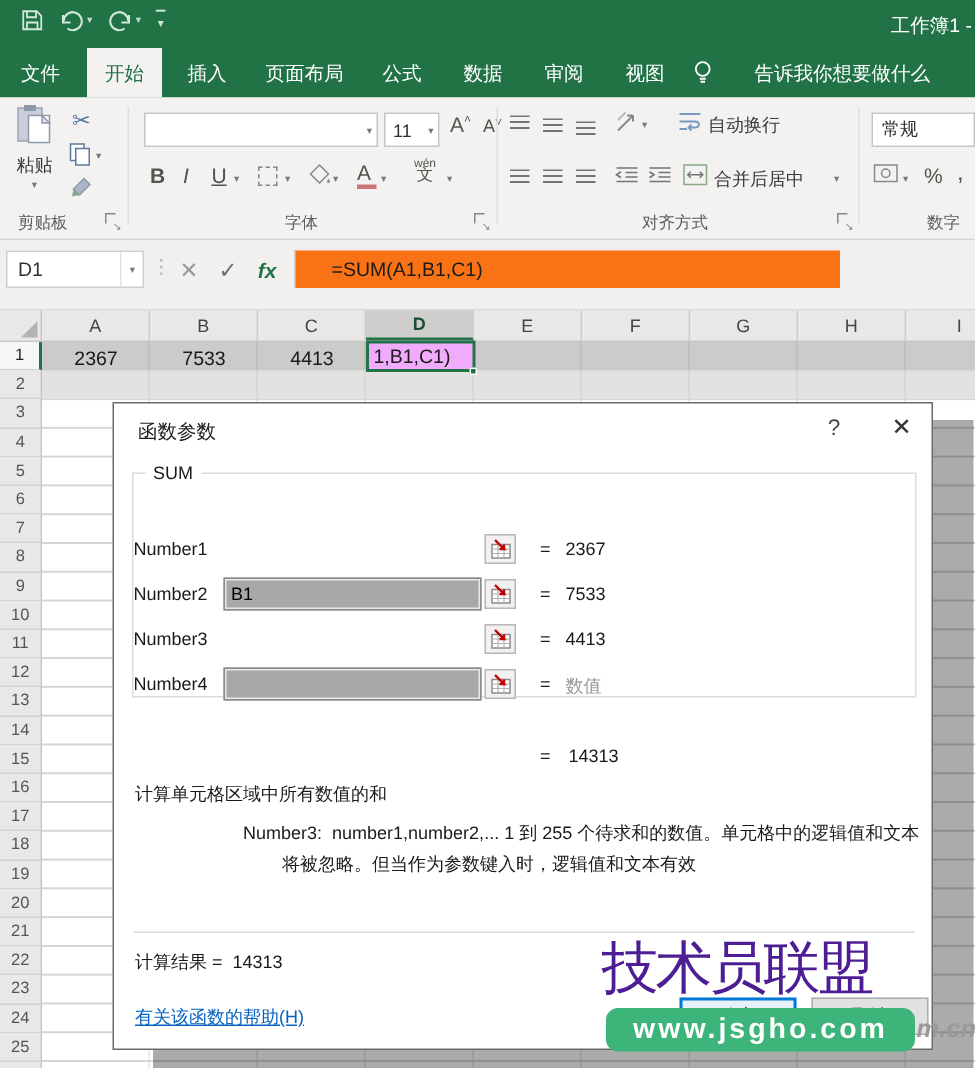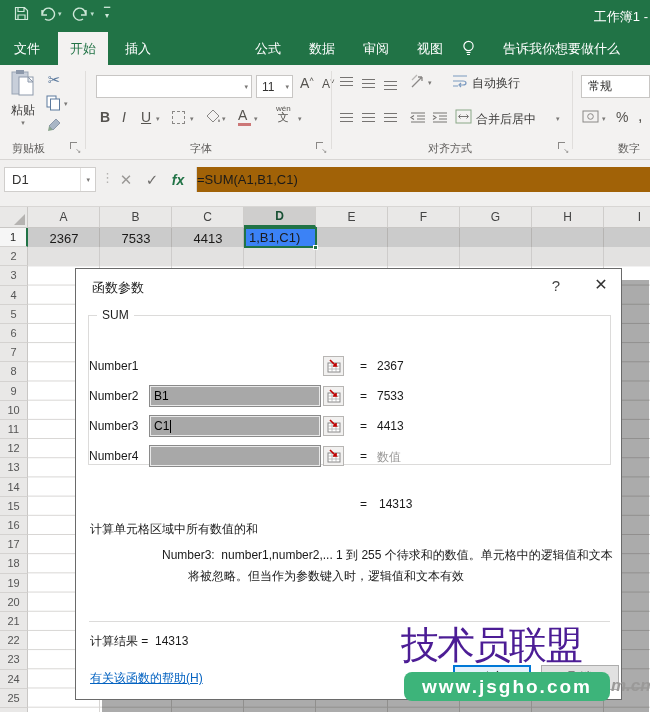--- a/index.html
+++ b/index.html
@@ -38,39 +38,39 @@
   .bar3 { width:13px; height:9px; background:repeating-linear-gradient(to bottom,#767472 0 1px,transparent 1px 4px); }
   .big-btn { text-align:center; font-size:12px; color:#3b3a39; }
 
   
   .fbar { left:0; top:160px; width:650px; height:47px; background:#f1f0ef; border-bottom:1px solid #d8d6d4; }
   .namebox { left:4px; top:7px; width:92px; height:25px; background:#fff; border:1px solid #d0cecc; font-size:13px; color:#323130; display:flex; align-items:center; padding-left:7px; }
   .namebox .drop { margin-left:auto; padding:0 5px; border-left:1px solid #e4e2e0; align-self:stretch; display:flex; align-items:center; }
   .fdots { left:101px; top:10px; color:#b5b3b1; font-size:13px; letter-spacing:0; }
   .fbtn { top:7px; height:25px; width:24px; display:flex; align-items:center; justify-content:center; font-size:15px; }
   .fx { font-style:italic; font-weight:bold; color:#217346; font-size:14px; }
-  .finput { left:196px; top:7px; width:454px; height:25px; background:#a16207; border-left:1px solid #d8d6d4; display:flex; align-items:center; padding-left:0; font-size:13px; color:#1b1a19; }
+  .finput { left:196px; top:7px; width:364px; height:25px; background:#f97316; border-left:1px solid #d8d6d4; display:flex; align-items:center; padding-left:24px; font-size:13px; color:#1b1a19; }
 
   
   .corner { left:0; top:207px; width:28px; height:21px; background:#e9e8e7; border-right:1px solid #c9c7c5; border-bottom:1px solid #c9c7c5; }
   .corner::after { content:""; position:absolute; right:2px; bottom:2px; border-left:11px solid transparent; border-bottom:11px solid #b5b3b1; }
   .colhdrs { left:28px; top:207px; width:622px; height:21px; background:#e9e8e7; border-bottom:1px solid #c9c7c5; }
   .colhdr { position:absolute; top:0; height:20px; display:flex; align-items:center; justify-content:center; font-size:12px; color:#444; border-right:1px solid #cfcdcb; }
   .colhdr.sel { background:#cfcecd; color:#174f33; border-bottom:2px solid #217346; font-weight:bold; }
   .rowhdr { position:absolute; left:0; width:28px; background:#e9e8e7; border-right:1px solid #c9c7c5; border-bottom:1px solid #d4d2d0; font-size:11px; color:#555; display:flex; align-items:center; justify-content:center; }
   .rowhdr.sel { background:#f6f6f6; color:#222; border-right:2px solid #217346; }
   .grid { left:28px; top:228px; width:622px; height:484px;
     background-image:linear-gradient(to right,#d7d5d3 1px,transparent 1px),linear-gradient(to bottom,#d7d5d3 1px,transparent 1px);
     background-size:72px 19.2px; background-position:-1px -1px; }
   .row1strip { left:28px; top:228px; width:622px; height:19px; background:#cbcbcb;
     background-image:linear-gradient(to right,#b6b4b2 1px,transparent 1px); background-size:72px 19px; background-position:-1px 0; }
   .row2strip { left:28px; top:247px; width:622px; height:19px; background:#e3e2e1;
     background-image:linear-gradient(to right,#cecccb 1px,transparent 1px); background-size:72px 19px; background-position:-1px 0; }
   .cellval { position:absolute; top:229px; height:18px; font-size:13px; color:#1b1a19; display:flex; align-items:center; justify-content:center; }
-  .activecell { left:244px; top:227px; width:73px; height:21px; border:2px solid #217346; background:#3b82f6; font-size:13px; color:#1b1a19; display:flex; align-items:center; padding-left:3px; }
+  .activecell { left:244px; top:227px; width:73px; height:21px; border:2px solid #217346; background:#f0abfc; font-size:13px; color:#1b1a19; display:flex; align-items:center; padding-left:3px; }
   .fillhandle { left:313px; top:245px; width:5px; height:5px; background:#217346; border:1px solid #fff; }
 
   
   .dialog { left:75px; top:268px; width:547px; height:432px; background:#fff; border:1px solid #6a6a6a;
     box-shadow:27px 12px 0 rgba(0,0,0,0.33); font-size:12px; color:#1a1a1a; }
   .dlg-title { position:absolute; left:16px; top:10px; font-size:13px; }
   .dlg-help { position:absolute; left:470px; top:8px; font-size:15px; color:#444; width:20px; text-align:center; }
   .dlg-close { position:absolute; left:512px; top:6px; font-size:16px; color:#333; width:26px; text-align:center; }
   .fieldset { position:absolute; left:12px; top:46px; width:523px; height:150px; border:1px solid #dcdbda; }
   .fieldset-label { position:absolute; left:8px; top:-8px; background:#fff; padding:0 5px; font-size:12px; color:#1a1a1a; }
@@ -137,20 +137,21 @@
       <span class="bulb">
         <svg width="13" height="17" viewBox="0 0 13 17">
             <circle cx="6.5" cy="6" r="4.6" fill="none" stroke="#fff" stroke-width="1.2"></circle>
             <path d="M4.5 12.5 h4 M5 14.5 h3" stroke="#fff" stroke-width="1.2"></path>
           </svg>
       </span>
       <span>告诉我你想要做什么</span>
     </div>
   <div class="tab active" style="left: 58px; width: 50px; justify-content: center; padding: 0px;">开始</div>
       <div class="tab" style="left: 114px; width: 48px; justify-content: center; padding: 0px;">插入</div>
+      <div class="tab" style="left: 168px; width: 70px; justify-content: center; padding: 0px;">页面布局</div>
       <div class="tab" style="left: 244px; width: 48px; justify-content: center; padding: 0px;">公式</div>
       <div class="tab" style="left: 298px; width: 48px; justify-content: center; padding: 0px;">数据</div>
       <div class="tab" style="left: 352px; width: 48px; justify-content: center; padding: 0px;">审阅</div>
       <div class="tab" style="left: 406px; width: 48px; justify-content: center; padding: 0px;">视图</div>
     </div>
 
   <div class="abs ribbon">
 
     <div class="abs big-btn" style="left:6px;top:4px;width:34px;">
       <svg width="26" height="30" viewBox="0 0 26 30">
@@ -363,21 +364,20 @@
               <rect x="1" y="4" width="12" height="9" fill="#fff" stroke="#8a8a8a"></rect>
               <path d="M1 7 h12 M1 10 h12 M5 4 v9 M9 4 v9" stroke="#b0b0b0" stroke-width="0.8"></path>
               <path d="M3 1 l6 6 l-3 0 m3 0 l0 -3" stroke="#c00000" stroke-width="1.6" fill="none"></path>
             </svg>
           </div>
           <div class="argeq">=</div>
           <div class="argres">7533</div>
         </div>
         <div class="argrow" style="top: 126px;">
           <div class="arglabel">Number3</div>
-          <div class="argfield">C1<span class="caret"></span></div>
           <div class="argpick">
             <svg width="14" height="14" viewBox="0 0 14 14">
               <rect x="1" y="4" width="12" height="9" fill="#fff" stroke="#8a8a8a"></rect>
               <path d="M1 7 h12 M1 10 h12 M5 4 v9 M9 4 v9" stroke="#b0b0b0" stroke-width="0.8"></path>
               <path d="M3 1 l6 6 l-3 0 m3 0 l0 -3" stroke="#c00000" stroke-width="1.6" fill="none"></path>
             </svg>
           </div>
           <div class="argeq">=</div>
           <div class="argres">4413</div>
         </div>

